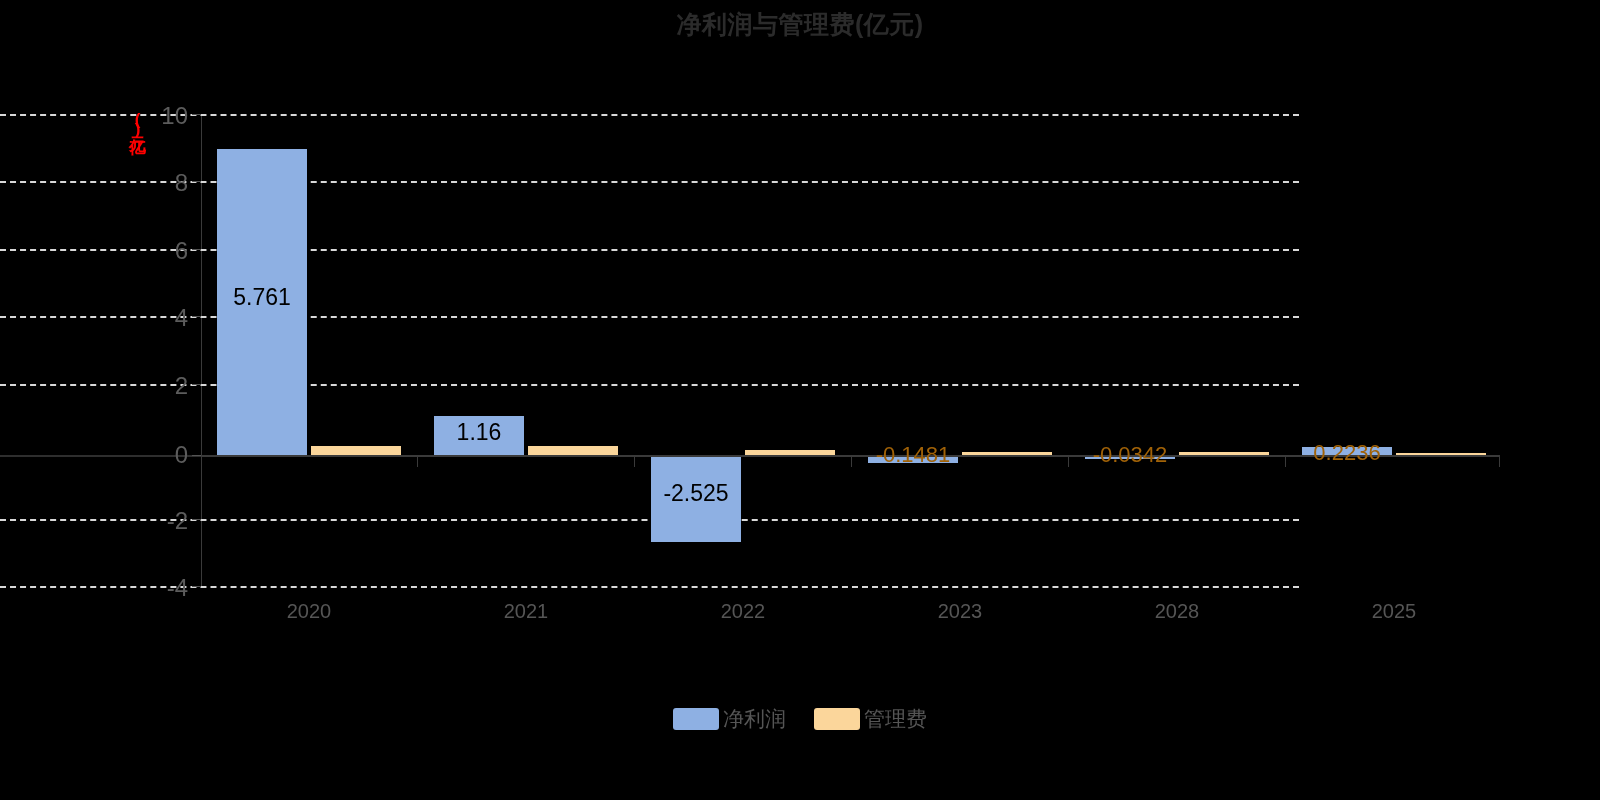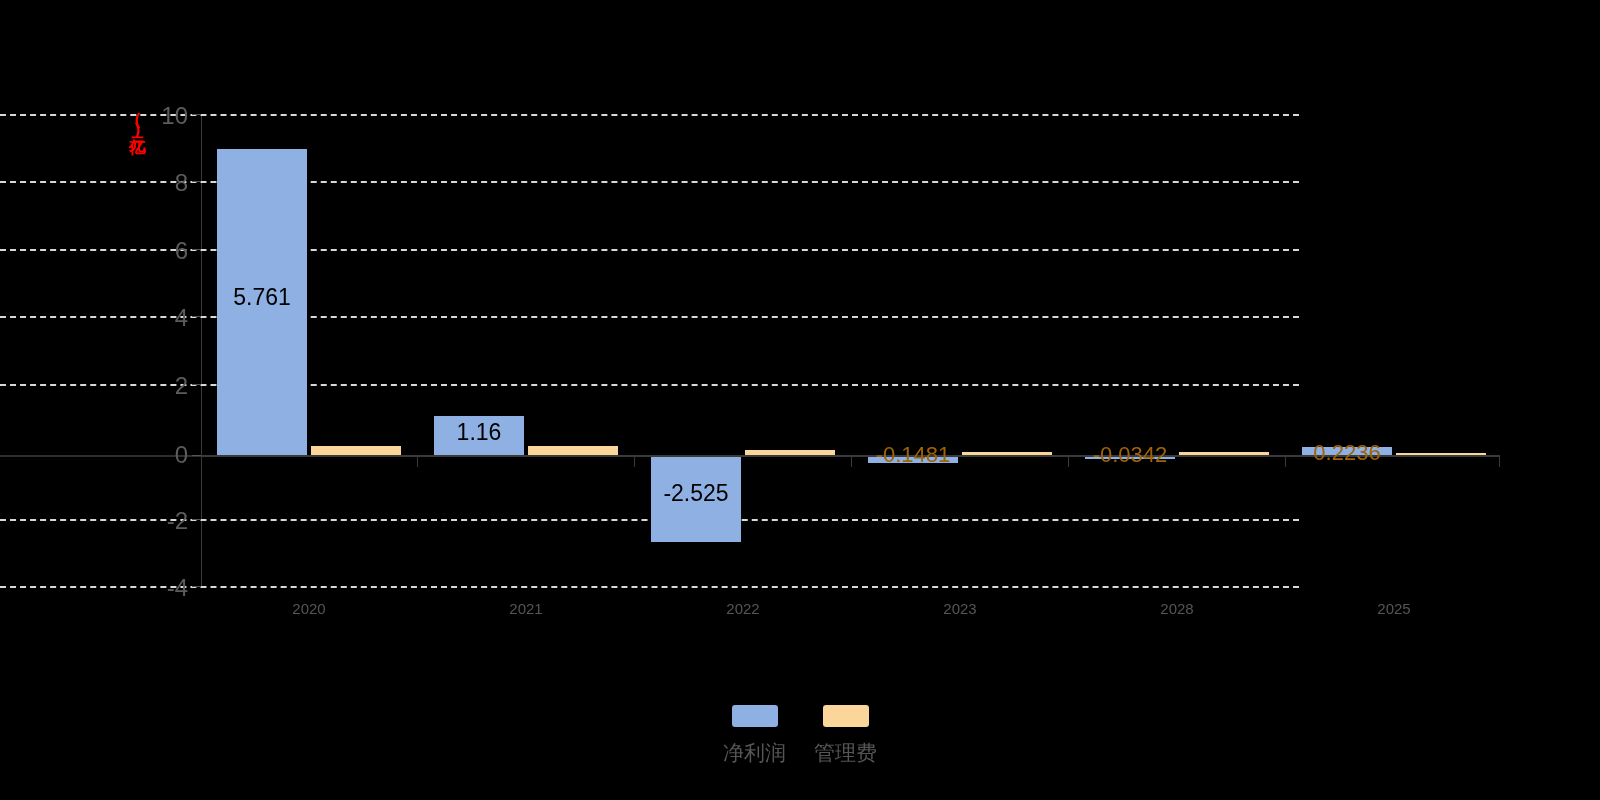--- a/index.html
+++ b/index.html
@@ -22,50 +22,51 @@
   .ytick{position:absolute;right:1412px;width:60px;text-align:right;
          font-size:24px;color:#5c5c5c;transform:translateY(-12px);}
 
   
   .ycap{position:absolute;left:126px;top:110px;font-size:17px;color:#ff0000;
         font-weight:bold;writing-mode:vertical-rl;text-orientation:upright;
         letter-spacing:-3px;}
 
   
   .xtick{position:absolute;top:600px;width:160px;text-align:center;
-         font-size:15px;color:#555;}
+         font-size:20px;color:#555;}
   .xtickmark{position:absolute;top:456px;width:1px;height:11px;background:#3a3a3a;}
 
   
   .bar{position:absolute;}
   .bar.net{background:#8eb0e3;}
   .bar.mgmt{background:#fbd69b;}
 
   .blabel{position:absolute;font-size:22px;color:#a16207;white-space:nowrap;
           text-align:center;}
   .blabel.big{font-size:23px;color:#000;}
 
   
   .legend{position:absolute;left:0;top:705px;width:1600px;
           display:flex;justify-content:center;align-items:center;gap:28px;}
-  .lg{display:flex;align-items:center;gap:12px;flex-direction:column;}
+  .lg{display:flex;align-items:center;gap:4px;}
   .sw{width:46px;height:22px;border-radius:3px;}
   .sw.net{background:#8eb0e3;}
   .sw.mgmt{background:#fbd69b;}
   .lgtext{font-size:21px;color:#555;}
 
   
   .footer{position:absolute;left:0;top:760px;width:1600px;text-align:center;
           font-size:17px;font-weight:bold;color:#c08a13;letter-spacing:0.5px;}
 </style>
 </head>
 <body>
 
 <div class="stage">
 
+  <div class="title">净利润与管理费(亿元)</div>
 
   <div class="ycap">(亿元)</div>
 
   <div class="axis-y"></div>
 
   <div class="grid" style="top:114px;"></div>
   <div class="grid" style="top:181px;"></div>
   <div class="grid" style="top:249px;"></div>
   <div class="grid" style="top:316px;"></div>
   <div class="grid" style="top:384px;"></div>

